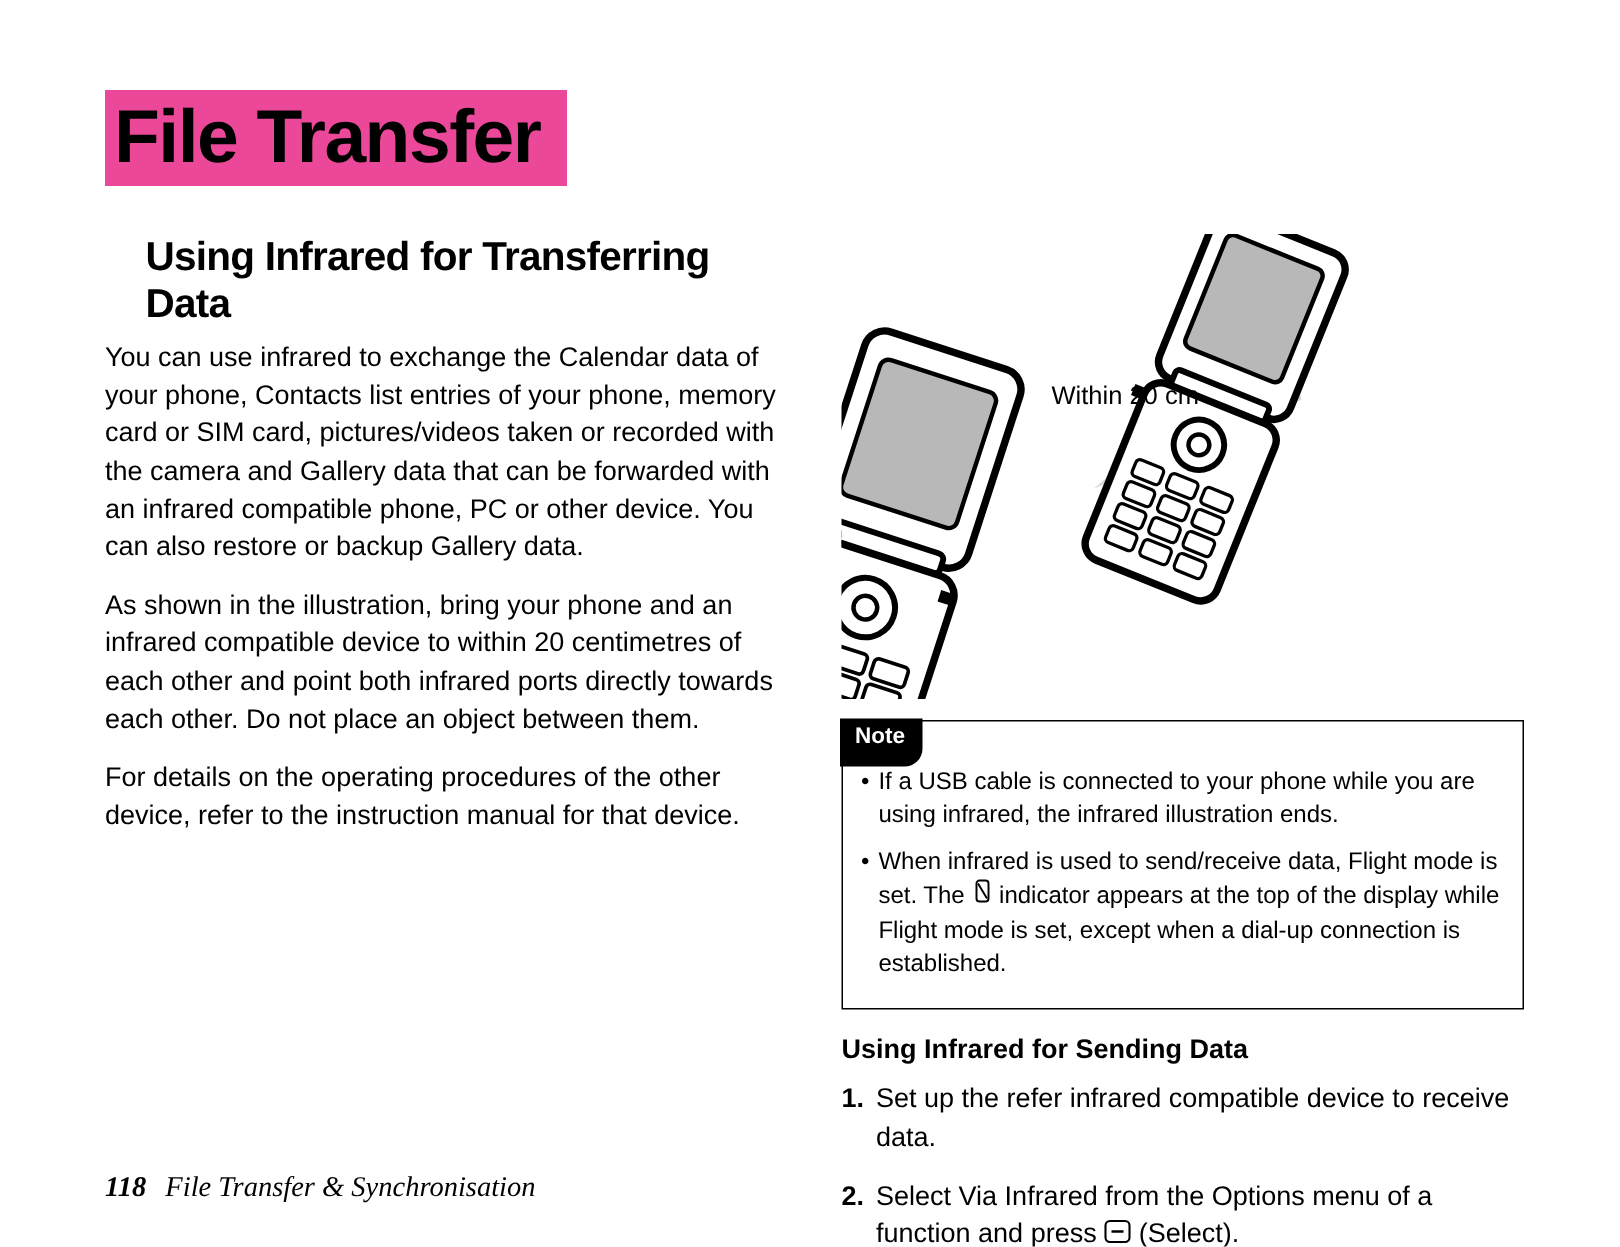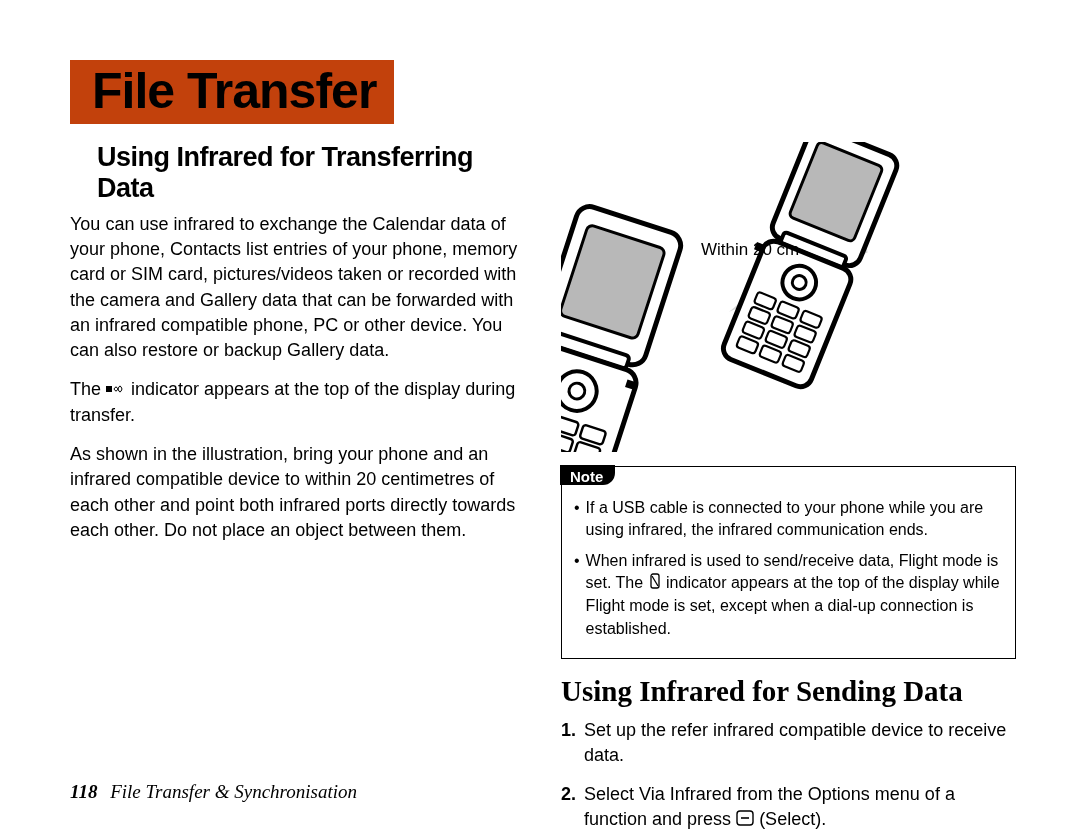--- a/index.html
+++ b/index.html
@@ -6,51 +6,51 @@
   body {
     width: 1080px;
     height: 831px;
     background: #fff;
     font-family: Arial, Helvetica, sans-serif;
     color: #000;
     position: relative;
     padding: 60px 60px 0 70px;
   }
   .title {
-    background: #c2410c;
+    background: #ec4899;
     display: inline-block;
     font-family: "Arial Narrow", Arial, sans-serif;
     font-stretch: condensed;
     font-weight: 800;
     font-size: 50px;
     letter-spacing: -1px;
-    padding: 2px 18px 4px 22px;
-    margin-bottom: 18px;
+    padding: 2px 18px 4px 6px;
+    margin-bottom: 32px;
   }
   .cols {
     display: flex;
     gap: 36px;
   }
   .col { flex: 1 1 0; }
   .col-left { max-width: 455px; }
   .col-right { max-width: 455px; }
   .h2 {
     font-family: "Arial Narrow", Arial, sans-serif;
     font-stretch: condensed;
     font-weight: 700;
     font-size: 27px;
     letter-spacing: -0.5px;
     margin-bottom: 8px;
     margin-left: 27px;
   }
   .h3 {
-    font-family: Liberation Serif, serif;
-    font-stretch: condensed;
-    font-weight: 700;
-    font-size: 29px;
+    font-family: Liberation Sans, sans-serif;
+    font-stretch: condensed;
+    font-weight: 700;
+    font-size: 18px;
     margin: 16px 0 10px 0;
   }
   .para {
     font-family: "Arial Narrow", Arial, sans-serif;
     font-stretch: condensed;
     font-size: 18px;
     line-height: 1.4;
     margin-bottom: 14px;
   }
   .illus-wrap {
@@ -74,21 +74,21 @@
     font-size: 16px;
   }
   .note-tab {
     position: absolute;
     top: -2px;
     left: -2px;
     background: #000;
     color: #fff;
     font-weight: 700;
     font-size: 15px;
-    padding: 3px 12px 0 10px;
+    padding: 3px 12px 12px 10px;
     border-bottom-right-radius: 12px;
   }
   .note-list { list-style: none; margin-top: 20px; }
   .note-list li {
     display: flex;
     gap: 6px;
     margin-bottom: 8px;
     line-height: 1.4;
   }
   .note-list li::before { content: "•"; flex-shrink: 0; }
@@ -125,33 +125,23 @@
 
 <div class="title">File Transfer</div>
 
 <div class="cols">
 
   <div class="col col-left">
     <div class="h2">Using Infrared for Transferring Data</div>
 
     <div class="para">You can use infrared to exchange the Calendar data of your phone, Contacts list entries of your phone, memory card or SIM card, pictures/videos taken or recorded with the camera and Gallery data that can be forwarded with an infrared compatible phone, PC or other device. You can also restore or backup Gallery data.</div>
 
-    <div class="para">
-      <span>The </span>
-      <span class="ir-icon">
-        <svg width="20" height="14" viewBox="0 0 20 14">
-          <rect x="0" y="4" width="6" height="6" fill="#000"></rect>
-          <path d="M8 7 Q10 3 12 7 Q10 11 8 7" fill="none" stroke="#000" stroke-width="1"></path>
-          <path d="M12 7 Q14 1 16 7 Q14 13 12 7" fill="none" stroke="#000" stroke-width="1"></path>
-        </svg>
-      </span>
-      <span> indicator appears at the top of the display during transfer.</span>
-    </div>
 
     <div class="para">As shown in the illustration, bring your phone and an infrared compatible device to within 20 centimetres of each other and point both infrared ports directly towards each other. Do not place an object between them.</div>
+    <div class="para">For details on the operating procedures of the other device, refer to the instruction manual for that device.</div>
   </div>
 
   <div class="col col-right">
 
     <div class="illus-wrap">
       <svg class="phones-svg" viewBox="0 0 460 310">
 
         <polygon points="170,170 300,60 310,110" fill="#d9d9d9"></polygon>
 
         <g transform="translate(20,60) rotate(18)">
@@ -208,21 +198,21 @@
         </g>
 
       </svg>
       <div class="illus-label">Within 20 cm</div>
     </div>
 
     <div class="note-box">
       <div class="note-tab">Note</div>
       <ul class="note-list">
         <li>
-            <span>If a USB cable is connected to your phone while you are using infrared, the infrared communication ends.</span>
+            <span>If a USB cable is connected to your phone while you are using infrared, the infrared illustration ends.</span>
           </li>
         <li>
           <span>
             <span>When infrared is used to send/receive data, Flight mode is set. The </span>
             <span class="ir-wave-icon">
               <svg width="14" height="16" viewBox="0 0 14 16">
                 <rect x="3" y="1" width="8" height="14" rx="2" fill="none" stroke="#000" stroke-width="1.3"></rect>
                 <line x1="4" y1="3" x2="10" y2="13" stroke="#000" stroke-width="1.3"></line>
               </svg>
             </span>

